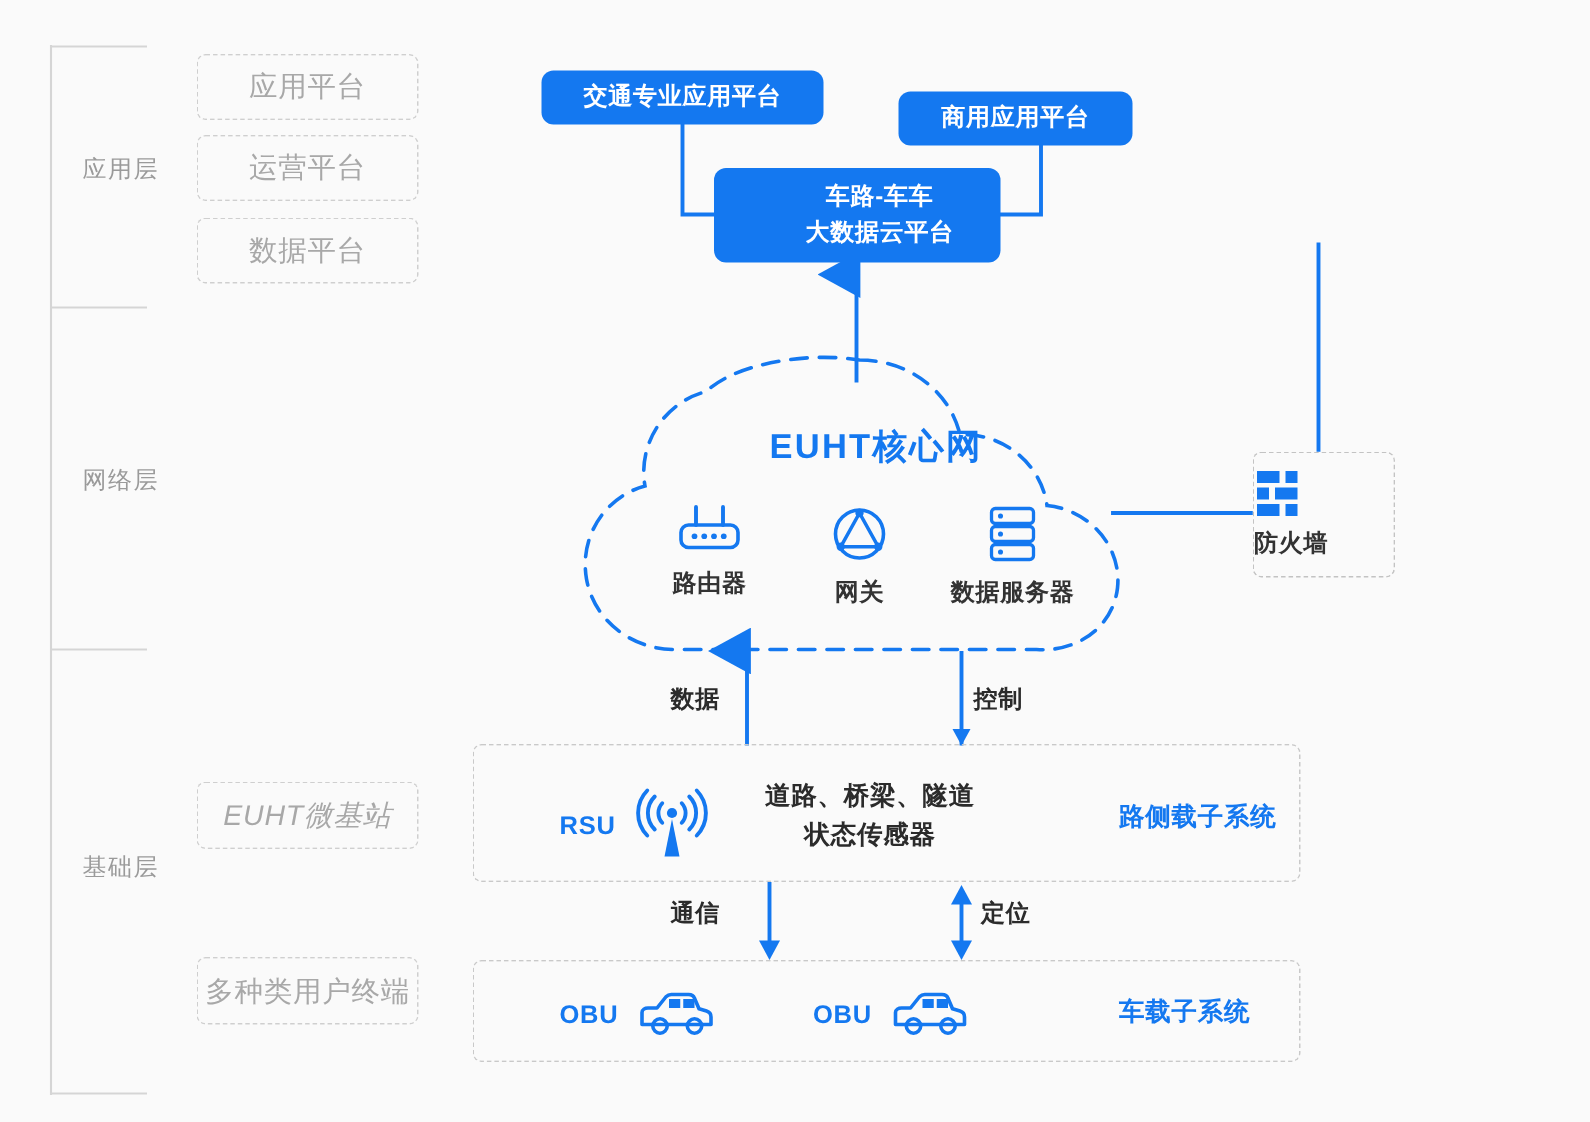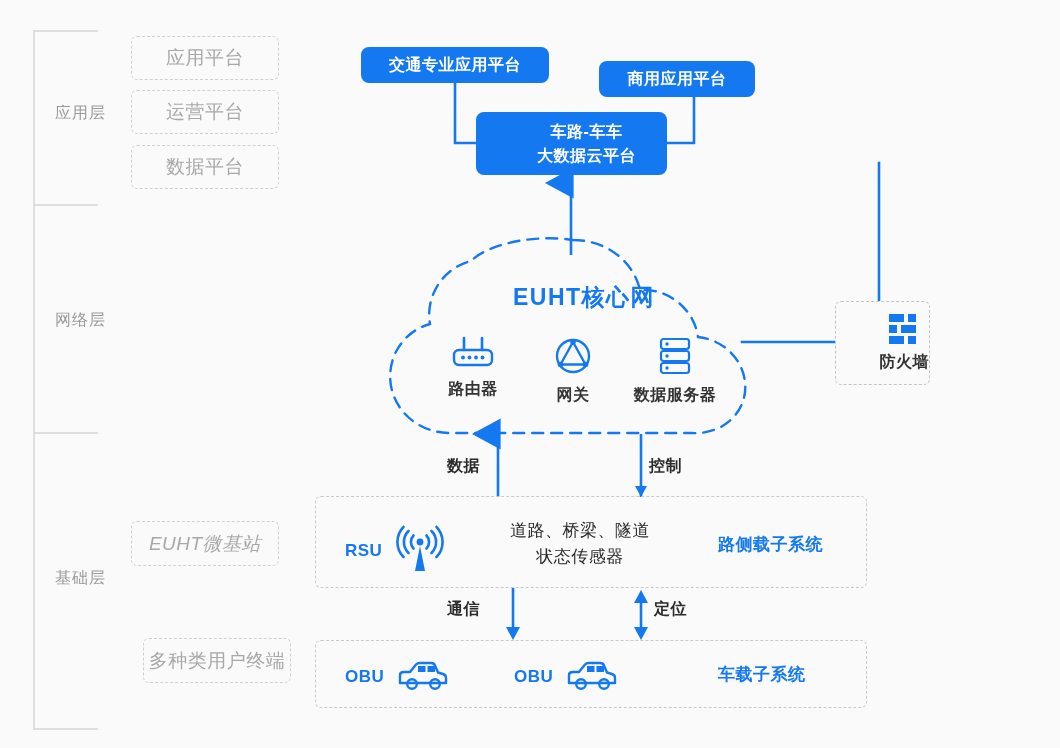--- a/index.html
+++ b/index.html
@@ -99,21 +99,21 @@
     white-space: nowrap;
   }
 
   
   .fw-card {
     position: absolute;
     border: 1px dashed #c3c3c3;
     border-radius: 6px;
     display: flex;
     flex-direction: column;
-    align-items: flex-end;
+    align-items: flex-start;
     justify-content: center;
     background: #fafafa;
     box-sizing: border-box;
   }
   .fw-card .cap {
     margin-top: 7px;
     color: #333333;
     font-size: 16px;
     font-weight: 700;
     letter-spacing: 0.5px;
@@ -131,26 +131,27 @@
     position: absolute;
     display: flex;
     align-items: center;
   }
   .blue-tag {
     color: #1478f0;
     font-size: 17px;
     font-weight: 700;
     letter-spacing: 0.5px;
     white-space: nowrap;
+    margin-left: 28px;
   }
   .dark-multiline {
     position: absolute;
     color: #2b2b2b;
     font-size: 17px;
-    font-weight: 400;
+    font-weight: 700;
     line-height: 1.5;
     text-align: center;
     letter-spacing: 0.5px;
     white-space: nowrap;
   }
 
   
   .edge-label {
     position: absolute;
     color: #2b2b2b;
@@ -226,21 +227,21 @@
   </svg>
 
   <div class="layer-label" style="left:55px; top:103px;">应用层</div>
   <div class="layer-label" style="left:55px; top:310px;">网络层</div>
   <div class="layer-label" style="left:55px; top:568px;">基础层</div>
 
   <div class="ghost-box" style="left:131px; top:36px; width:148px; height:44px;">应用平台</div>
   <div class="ghost-box" style="left:131px; top:90px; width:148px; height:44px;">运营平台</div>
   <div class="ghost-box" style="left:131px; top:145px; width:148px; height:44px;">数据平台</div>
   <div class="ghost-box" style="left:131px; top:521px; width:148px; height:45px;font-style:italic;">EUHT微基站</div>
-  <div class="ghost-box" style="left:143px; top:638px; width:148px; height:45px;">多种类用户终端</div>
+  <div class="ghost-box" style="left:131px; top:638px; width:148px; height:45px;">多种类用户终端</div>
 
   <div class="blue-box" style="left:361px; top:47px; width:188px; height:36px;">交通专业应用平台</div>
 
   <div class="blue-box" style="left:599px; top:61px; width:156px; height:36px;">商用应用平台</div>
 
   <div class="blue-box" style="left:476px; top:112px; width:191px; height:63px; flex-direction:column;padding-left:30px;">
     <span>车路-车车</span>
     <span>大数据云平台</span>
   </div>
 

